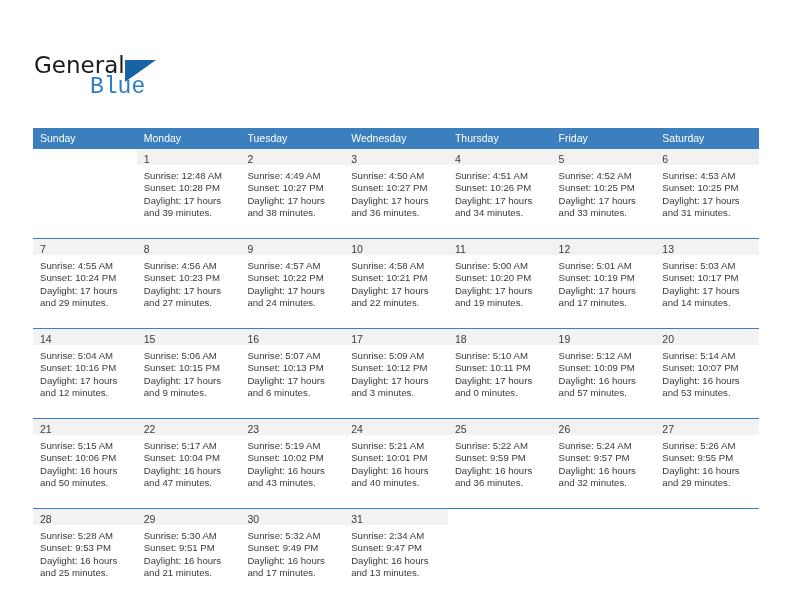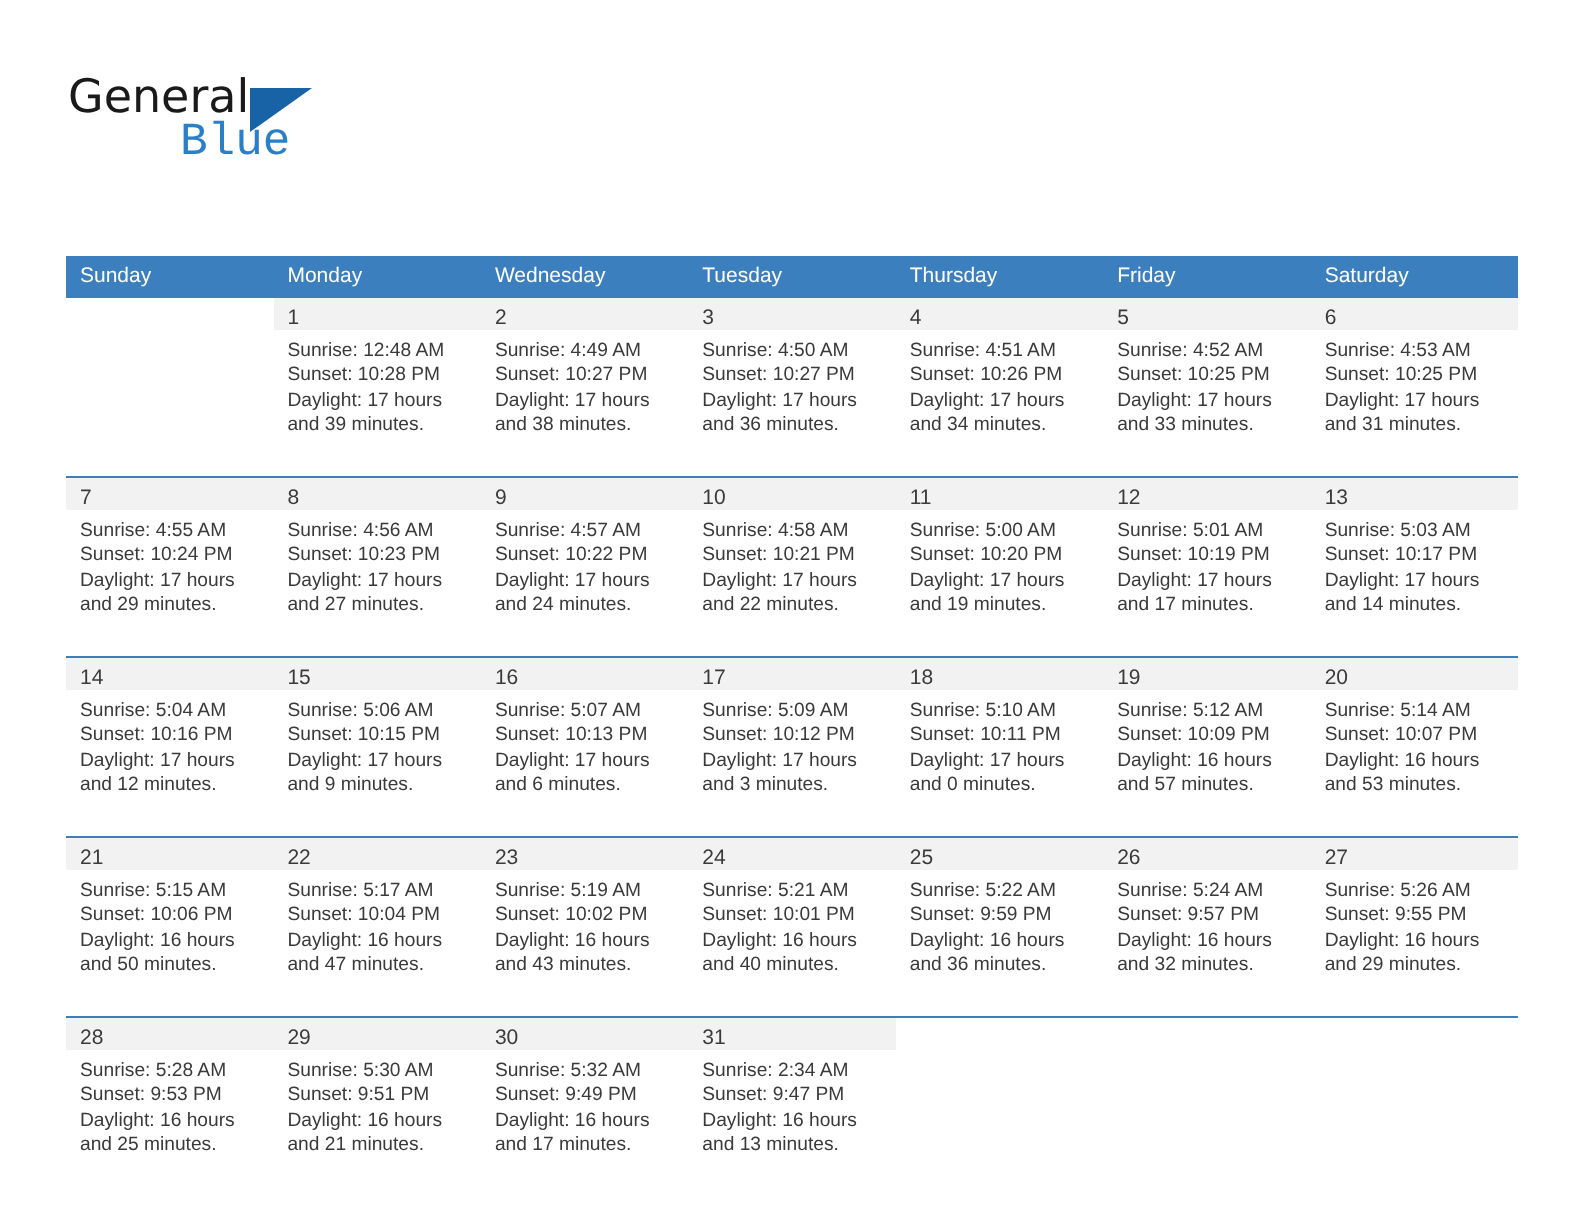--- a/index.html
+++ b/index.html
@@ -19,21 +19,21 @@
     position: relative;
     width: 792px;
     height: 612px;
     box-sizing: border-box;
   }
 
   
   .header {
     position: absolute;
     left: 0;
-    top: 0;
+    top: 16px;
     width: 792px;
     height: 108px;
   }
 
   .brand {
     position: absolute;
     left: 34px;
     top: 36px;
     width: 240px;
     height: 56px;
@@ -173,22 +173,22 @@
     </div>
 
 
   </div>
 
   <div class="calendar">
 
     <div class="weekdays">
       <div class="weekday">Sunday</div>
       <div class="weekday">Monday</div>
+      <div class="weekday">Tuesday</div>
       <div class="weekday">Wednesday</div>
-      <div class="weekday">Tuesday</div>
       <div class="weekday">Thursday</div>
       <div class="weekday">Friday</div>
       <div class="weekday">Saturday</div>
     </div>
 
     <div id="weeks-container">
         <div class="week">
           <div class="day empty">
             <div class="day-num-band"><span class="day-num"></span></div>
             <div class="day-body">

